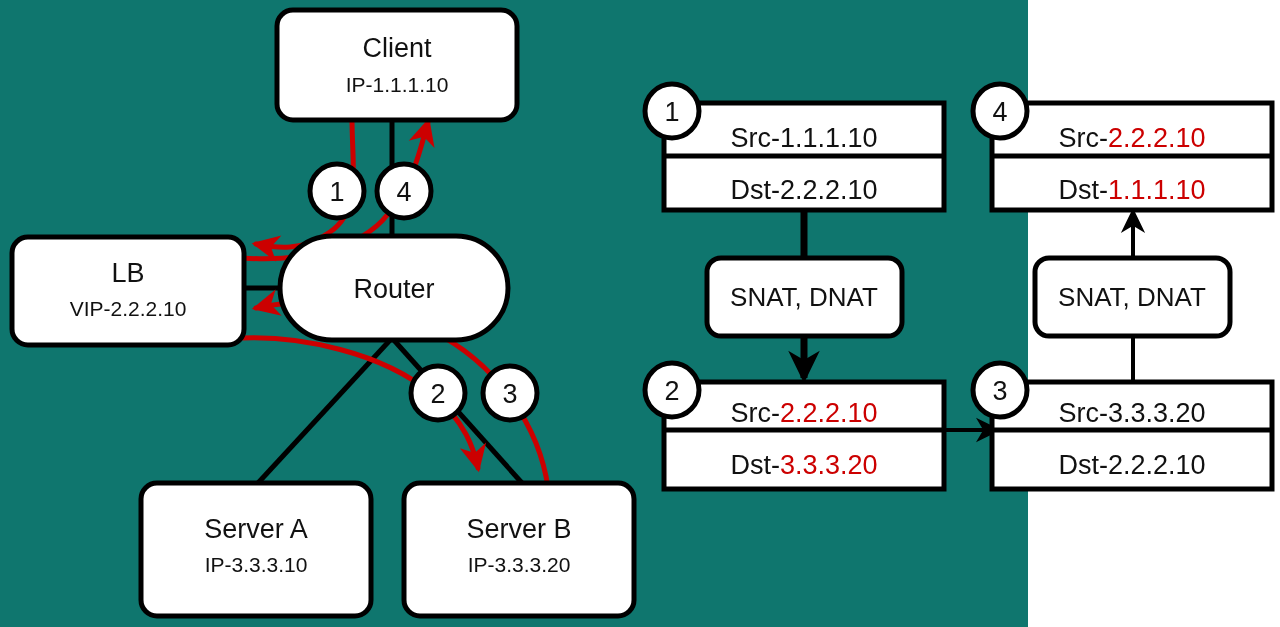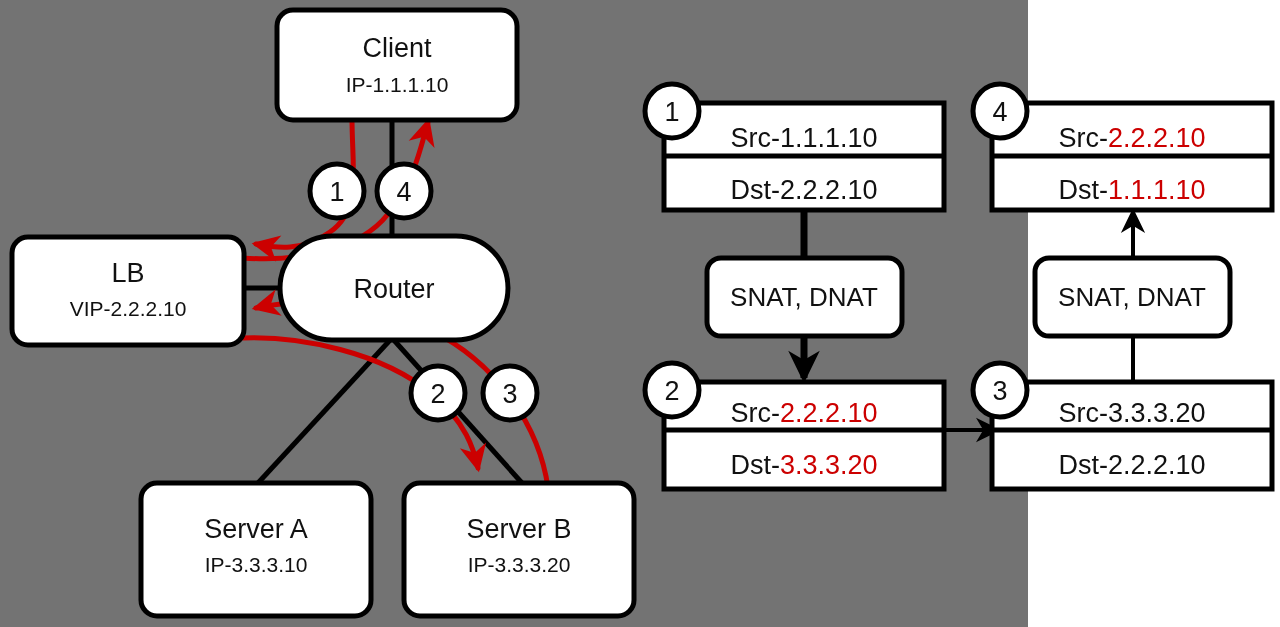--- a/index.html
+++ b/index.html
@@ -11,21 +11,21 @@
   body {
     width: 1280px;
     height: 627px;
     overflow: hidden;
     font-family: "Liberation Sans", sans-serif;
   }
   #diagram-root {
     position: relative;
     width: 1028px;
     height: 627px;
-    background: #737373;
+    background: #0f766e;
   }
   svg.layer {
     position: absolute;
     left: 0;
     top: 0;
     width: 1280px;
     height: 627px;
   }
   .node-text-primary {
     font-family: "Liberation Sans", sans-serif;

